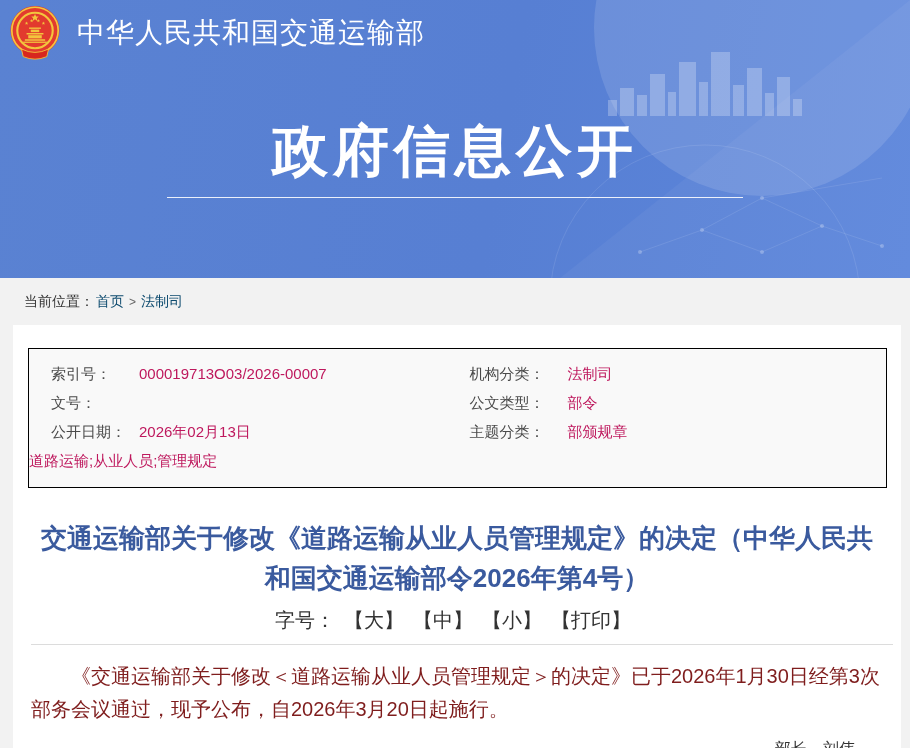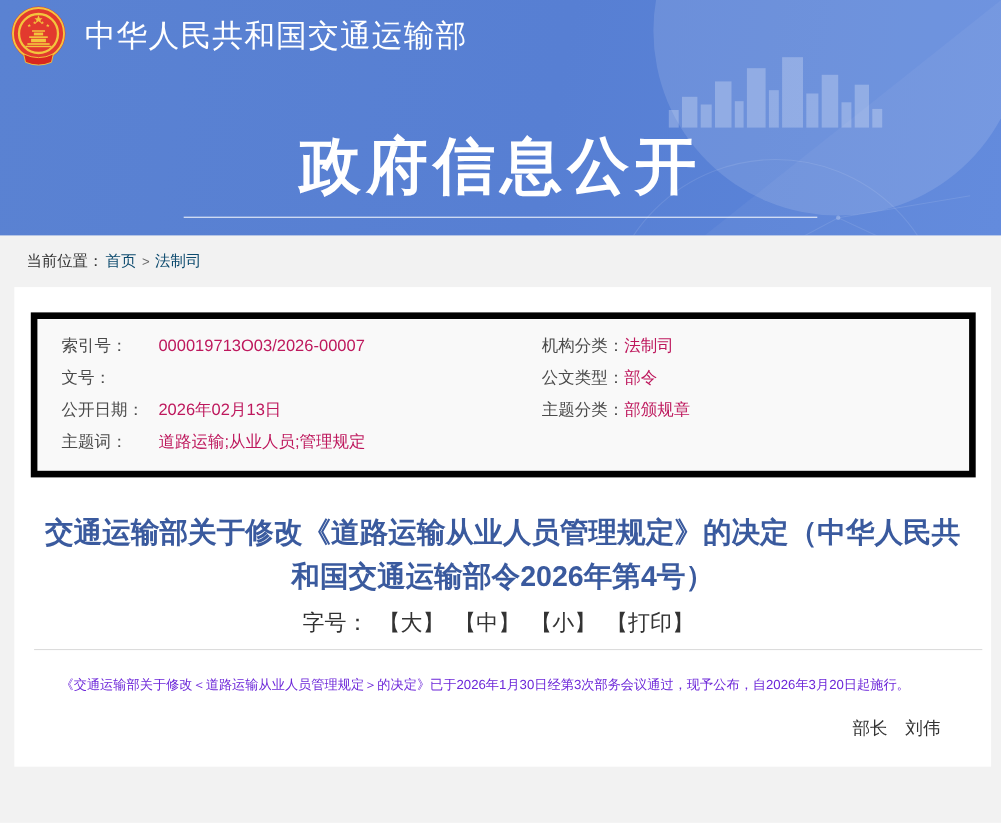--- a/index.html
+++ b/index.html
@@ -5,21 +5,21 @@
   * { box-sizing: border-box; }
   html, body { margin: 0; padding: 0; }
   body {
     width: 910px; height: 748px; overflow: hidden;
     background: #f2f2f2;
     font-family: "Liberation Sans", "DejaVu Sans", sans-serif;
   }
 
   
   .banner {
-    position: relative; height: 214px; overflow: hidden;
+    position: relative; height: 278px; overflow: hidden;
     background: linear-gradient(100deg, #5a82d2 0%, #577fd3 55%, #5c86dc 100%);
   }
   .banner-deco { position: absolute; inset: 0; width: 910px; height: 278px; }
   .header-row {
     position: absolute; top: 4px; left: 8px;
     display: flex; align-items: center;
   }
   .emblem { width: 54px; height: 58px; flex: 0 0 auto; }
   .ministry-name {
     color: #ffffff; font-size: 28px; font-weight: 500;
@@ -44,46 +44,46 @@
   .breadcrumb .crumb-sep { color: #666; margin: 0 3px; font-size: 12px; }
 
   
   .card {
     margin-left: 13px; width: 888px; background: #ffffff;
     min-height: 423px; padding: 23px 0 24px;
   }
 
   .meta-box {
     margin: 0 14px 0 15px; background: #f9f9f9;
-    border: 6px solid #000000; padding: 10px 0 12px;
+    border: 1px solid #000000; padding: 10px 0 12px;
     display: flex;
   }
   .meta-col { width: 50%; }
   .meta-row { display: flex; line-height: 29px; font-size: 15px; }
   .meta-label { width: 110px; padding-left: 22px; color: #4a4a4a; flex: 0 0 auto; }
-  .meta-col.right .meta-label { padding-left: 12px; text-align: right; }
+  .meta-col.right .meta-label { padding-left: 12px; }
   .meta-value { color: #be185d; }
 
   .article-title {
     margin: 30px 18px 0; text-align: center;
     font-size: 26px; font-weight: bold; color: #3a5a9e; line-height: 40px;
   }
 
   .font-controls {
     margin: 9px 8px 0 0; text-align: center;
     font-size: 20px; color: #333;
   }
   .font-controls .fc-label { color: #333; }
   .font-controls .ctrl { margin-left: 9px; cursor: pointer; color: #333; }
 
   .divider { margin: 10px 8px 0 18px; border: none; border-top: 1px solid #dcdcdc; height: 0; }
 
   .article-body {
-    margin: 15px 18px 0; font-size: 12px; line-height: 33px;
-    color: #6d28d9; text-indent: 2em;
+    margin: 15px 18px 0; font-size: 20px; line-height: 33px;
+    color: #7f1d1d; text-indent: 2em;
   }
 
   .signature { margin: 13px 46px 0 0; text-align: right; font-size: 16px; color: #333; }
 </style>
 </head>
 <body>
 
 <div class="banner">
   <svg class="banner-deco" viewBox="0 0 910 278" xmlns="http://www.w3.org/2000/svg">
     <polygon points="560,278 910,0 910,278" fill="rgba(255,255,255,0.045)"></polygon>
@@ -160,21 +160,20 @@
         <span class="meta-value">000019713O03/2026-00007</span>
       </div>
       <div class="meta-row">
         <span class="meta-label">文号：</span>
       </div>
       <div class="meta-row">
         <span class="meta-label">公开日期：</span>
         <span class="meta-value">2026年02月13日</span>
       </div>
       <div class="meta-row">
-        <span class="meta-label">主题词：</span>
         <span class="meta-value">道路运输;从业人员;管理规定</span>
       </div>
     </div>
     <div class="meta-col right">
       <div class="meta-row">
         <span class="meta-label">机构分类：</span>
         <span class="meta-value">法制司</span>
       </div>
       <div class="meta-row">
         <span class="meta-label">公文类型：</span>

